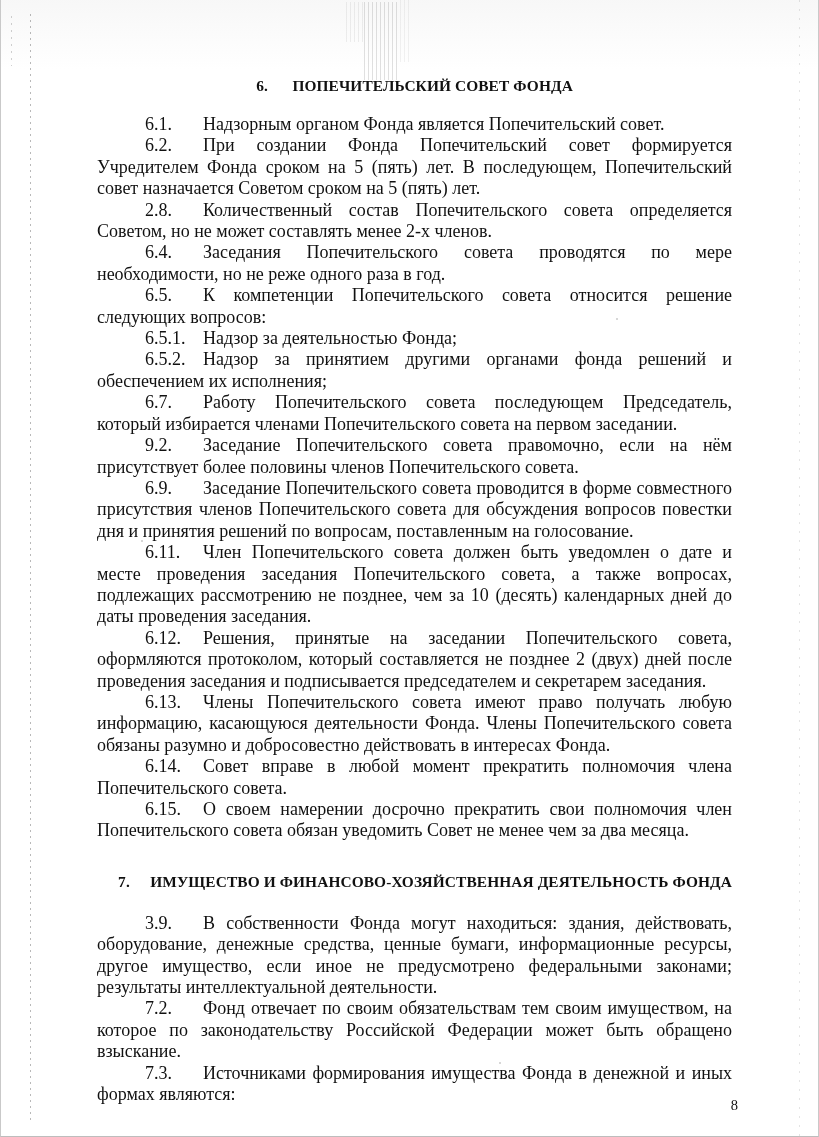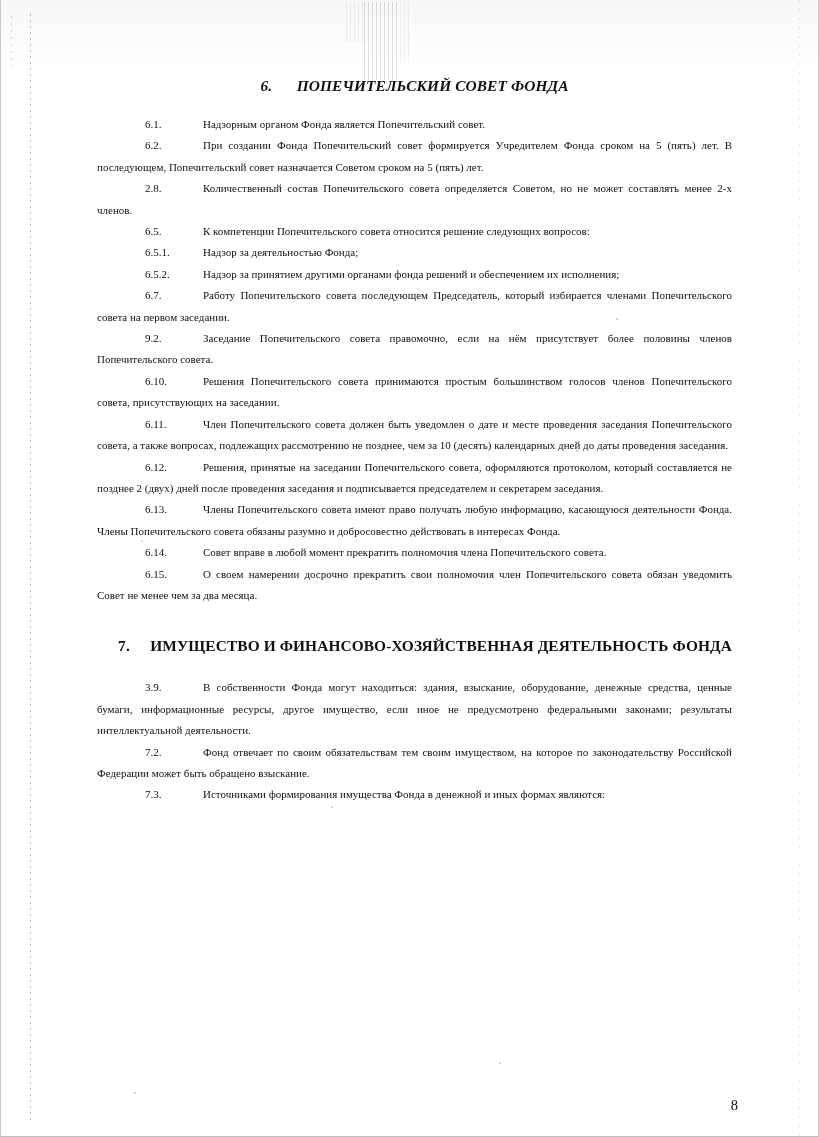--- a/index.html
+++ b/index.html
@@ -161,21 +161,21 @@
     font-weight: bold;
   }
   .heading-text {
     font-size: 15.4px;
     font-weight: bold;
     letter-spacing: 0.1px;
   }
 
   p.para {
     margin: 0;
-    font-size: 11px;
+    font-size: 18px;
     line-height: 21.4px;
     text-align: justify;
     text-indent: 48px;
     text-justify: inter-word;
     hyphens: none;
   }
   p.para .num {
     display: inline-block;
     width: 58px;
     text-indent: 0;
@@ -212,36 +212,37 @@
     <div class="speck" style="top:318px;left:615px;width:2px;height:2px;"></div>
     <div class="speck" style="top:450px;left:575px;width:2px;height:2px;"></div>
     <div class="speck" style="top:540px;left:140px;width:2px;height:2px;"></div>
     <div class="speck" style="top:705px;left:355px;width:2px;height:2px;"></div>
     <div class="speck" style="top:806px;left:330px;width:2px;height:2px;"></div>
     <div class="speck" style="top:1062px;left:498px;width:2px;height:2px;"></div>
     <div class="speck" style="top:1092px;left:133px;width:2px;height:2px;"></div>
   </div>
 
   <div class="content" id="content-root">
-      <h1 class="section-heading" style="margin-top: 77px; margin-bottom: 19px; font-style: italic;"><span class="heading-num">6.</span><span>&nbsp;&nbsp;&nbsp;&nbsp;&nbsp;&nbsp;</span><span class="heading-text">ПОПЕЧИТЕЛЬСКИЙ СОВЕТ ФОНДА</span></h1>
+      <h1 class="section-heading" style="margin-top: 77px; margin-bottom: 19px;"><span class="heading-num">6.</span><span>&nbsp;&nbsp;&nbsp;&nbsp;&nbsp;&nbsp;</span><span class="heading-text">ПОПЕЧИТЕЛЬСКИЙ СОВЕТ ФОНДА</span></h1>
       <p class="para"><span class="num">6.1.</span><span class="txt">Надзорным органом Фонда является Попечительский совет.</span></p>
       <p class="para"><span class="num">6.2.</span><span class="txt">При создании Фонда Попечительский совет формируется Учредителем Фонда сроком на 5 (пять) лет. В последующем, Попечительский совет назначается Советом сроком на 5 (пять) лет.</span></p>
       <p class="para"><span class="num">2.8.</span><span class="txt">Количественный состав Попечительского совета определяется Советом, но не может составлять менее 2-х членов.</span></p>
+      <p class="para"><span class="num">6.4.</span><span class="txt">Заседания Попечительского совета проводятся по мере необходимости, но не реже одного раза в год.</span></p>
       <p class="para"><span class="num">6.5.</span><span class="txt">К компетенции Попечительского совета относится решение следующих вопросов:</span></p>
       <p class="para"><span class="num">6.5.1.</span><span class="txt">Надзор за деятельностью Фонда;</span></p>
       <p class="para"><span class="num">6.5.2.</span><span class="txt">Надзор за принятием другими органами фонда решений и обеспечением их исполнения;</span></p>
       <p class="para"><span class="num">6.7.</span><span class="txt">Работу Попечительского совета последующем Председатель, который избирается членами Попечительского совета на первом заседании.</span></p>
       <p class="para"><span class="num">9.2.</span><span class="txt">Заседание Попечительского совета правомочно, если на нём присутствует более половины членов Попечительского совета.</span></p>
-      <p class="para"><span class="num">6.10.</span><span class="txt">Решения Попечительского совета принимаются простым большинством голосов членов Попечительского совета, присутствующих на заседании.</span></p>
+      <p class="para"><span class="num">6.9.</span><span class="txt">Заседание Попечительского совета проводится в форме совместного присутствия членов Попечительского совета для обсуждения вопросов повестки дня и принятия решений по вопросам, поставленным на голосование.</span></p>
       <p class="para"><span class="num">6.11.</span><span class="txt">Член Попечительского совета должен быть уведомлен о дате и месте проведения заседания Попечительского совета, а также вопросах, подлежащих рассмотрению не позднее, чем за 10 (десять) календарных дней до даты проведения заседания.</span></p>
       <p class="para"><span class="num">6.12.</span><span class="txt">Решения, принятые на заседании Попечительского совета, оформляются протоколом, который составляется не позднее 2 (двух) дней после проведения заседания и подписывается председателем и секретарем заседания.</span></p>
       <p class="para"><span class="num">6.13.</span><span class="txt">Члены Попечительского совета имеют право получать любую информацию, касающуюся деятельности Фонда. Члены Попечительского совета обязаны разумно и добросовестно действовать в интересах Фонда.</span></p>
       <p class="para"><span class="num">6.14.</span><span class="txt">Совет вправе в любой момент прекратить полномочия члена Попечительского совета.</span></p>
       <p class="para"><span class="num">6.15.</span><span class="txt">О своем намерении досрочно прекратить свои полномочия член Попечительского совета обязан уведомить Совет не менее чем за два месяца.</span></p>
       <h1 class="section-heading" style="margin-top: 31px; margin-bottom: 22px; text-align: right; padding-left: 0px;"><span class="heading-num">7.</span><span>&nbsp;&nbsp;&nbsp;&nbsp;&nbsp;</span><span class="heading-text">ИМУЩЕСТВО И ФИНАНСОВО-ХОЗЯЙСТВЕННАЯ ДЕЯТЕЛЬНОСТЬ ФОНДА</span></h1>
-      <p class="para"><span class="num">3.9.</span><span class="txt">В собственности Фонда могут находиться: здания, взыскание, оборудование, денежные средства, ценные бумаги, информационные ресурсы, другое имущество, если иное не предусмотрено федеральными законами; результаты интеллектуальной деятельности.</span></p>
+      <p class="para"><span class="num">3.9.</span><span class="txt">В собственности Фонда могут находиться: здания, действовать, оборудование, денежные средства, ценные бумаги, информационные ресурсы, другое имущество, если иное не предусмотрено федеральными законами; результаты интеллектуальной деятельности.</span></p>
       <p class="para"><span class="num">7.2.</span><span class="txt">Фонд отвечает по своим обязательствам тем своим имуществом, на которое по законодательству Российской Федерации может быть обращено взыскание.</span></p>
       <p class="para"><span class="num">7.3.</span><span class="txt">Источниками формирования имущества Фонда в денежной и иных формах являются:</span></p>
     </div>
 
   <div class="page-number">8</div>
 
 </div>
 
 </body></html>

